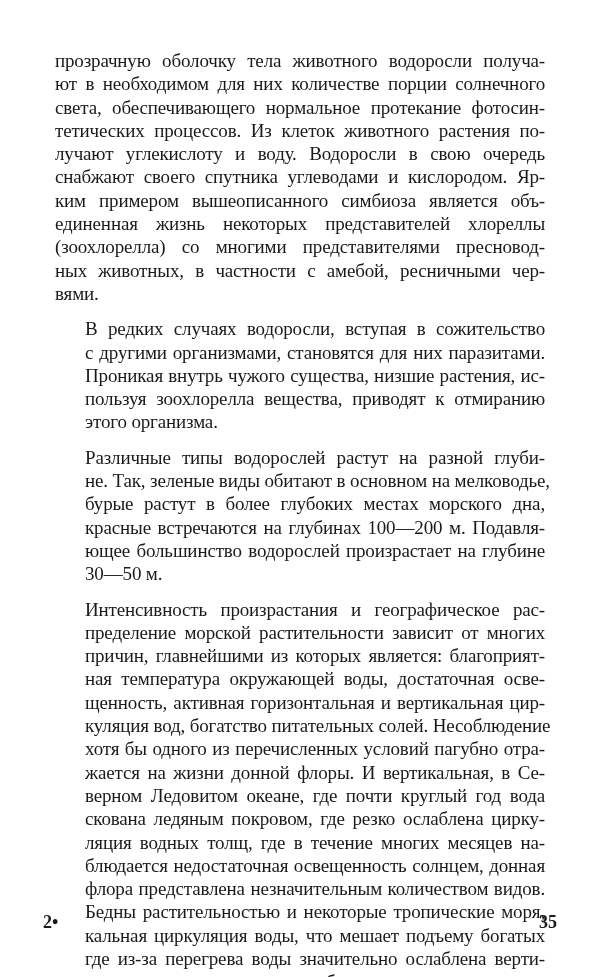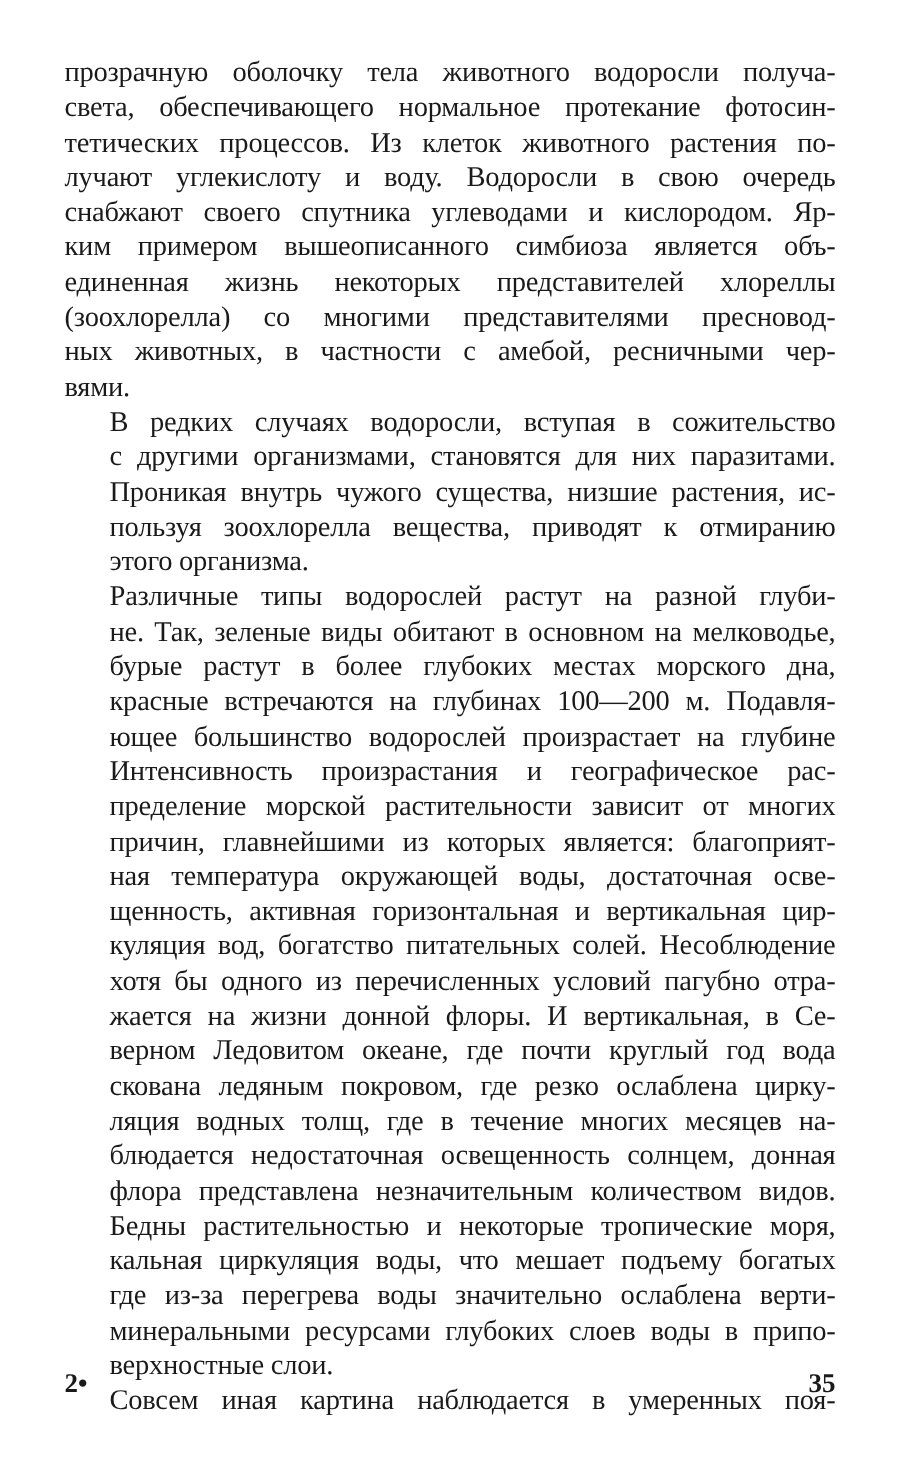--- a/index.html
+++ b/index.html
@@ -11,21 +11,21 @@
     width: 514px;
     font-family: "Liberation Serif", "DejaVu Serif", serif;
     font-size: 19px;
     line-height: 23.3px;
     color: #1a1a1a;
     text-align: justify;
     text-align-last: auto;
     hyphens: manual;
     letter-spacing: -0.15px;
   }
-  .page p { margin: 0; }
+  .page p { margin: 12px; }
   .page p.indent { text-indent: 30px; font-family: Liberation Serif, serif; }
   .line { display: block; text-align: justify; text-align-last: justify; white-space: nowrap; overflow: visible; }
   .line.last { text-align-last: left; }
   .footer {
     position: absolute;
     left: 43px;
     top: 912px;
     width: 514px;
     font-family: "Liberation Serif", "DejaVu Serif", serif;
     font-size: 18px;
@@ -34,20 +34,21 @@
   }
   .footer .sig { position: absolute; left: 0; top: 0; }
   .footer .pno { position: absolute; right: 0; top: 0; text-align: center; }
 </style>
 </head>
 <body>
 
 <div class="page">
   <p>
     <span class="line">прозрачную оболочку тела животного водоросли получа-</span>
+    <span class="line">ют в необходимом для них количестве порции солнечного</span>
     <span class="line">света, обеспечивающего нормальное протекание фотосин-</span>
     <span class="line">тетических процессов. Из клеток животного растения по-</span>
     <span class="line">лучают углекислоту и воду. Водоросли в свою очередь</span>
     <span class="line">снабжают своего спутника углеводами и кислородом. Яр-</span>
     <span class="line">ким примером вышеописанного симбиоза является объ-</span>
     <span class="line">единенная жизнь некоторых представителей хлореллы</span>
     <span class="line">(зоохлорелла) со многими представителями пресновод-</span>
     <span class="line">ных животных, в частности с амебой, ресничными чер-</span>
     <span class="line last">вями.</span>
   </p>
@@ -57,20 +58,21 @@
     <span class="line">Проникая внутрь чужого существа, низшие растения, ис-</span>
     <span class="line">пользуя зоохлорелла вещества, приводят к отмиранию</span>
     <span class="line last">этого организма.</span>
   </p>
   <p class="indent">
     <span class="line">Различные типы водорослей растут на разной глуби-</span>
     <span class="line">не. Так, зеленые виды обитают в основном на мелководье,</span>
     <span class="line">бурые растут в более глубоких местах морского дна,</span>
     <span class="line">красные встречаются на глубинах 100—200 м. Подавля-</span>
     <span class="line">ющее большинство водорослей произрастает на глубине</span>
+    <span class="line last">30—50 м.</span>
   </p>
   <p class="indent">
     <span class="line">Интенсивность произрастания и географическое рас-</span>
     <span class="line">пределение морской растительности зависит от многих</span>
     <span class="line">причин, главнейшими из которых является: благоприят-</span>
     <span class="line">ная температура окружающей воды, достаточная осве-</span>
     <span class="line">щенность, активная горизонтальная и вертикальная цир-</span>
     <span class="line">куляция вод, богатство питательных солей. Несоблюдение</span>
     <span class="line">хотя бы одного из перечисленных условий пагубно отра-</span>
     <span class="line">жается на жизни донной флоры. И вертикальная, в Се-</span>

